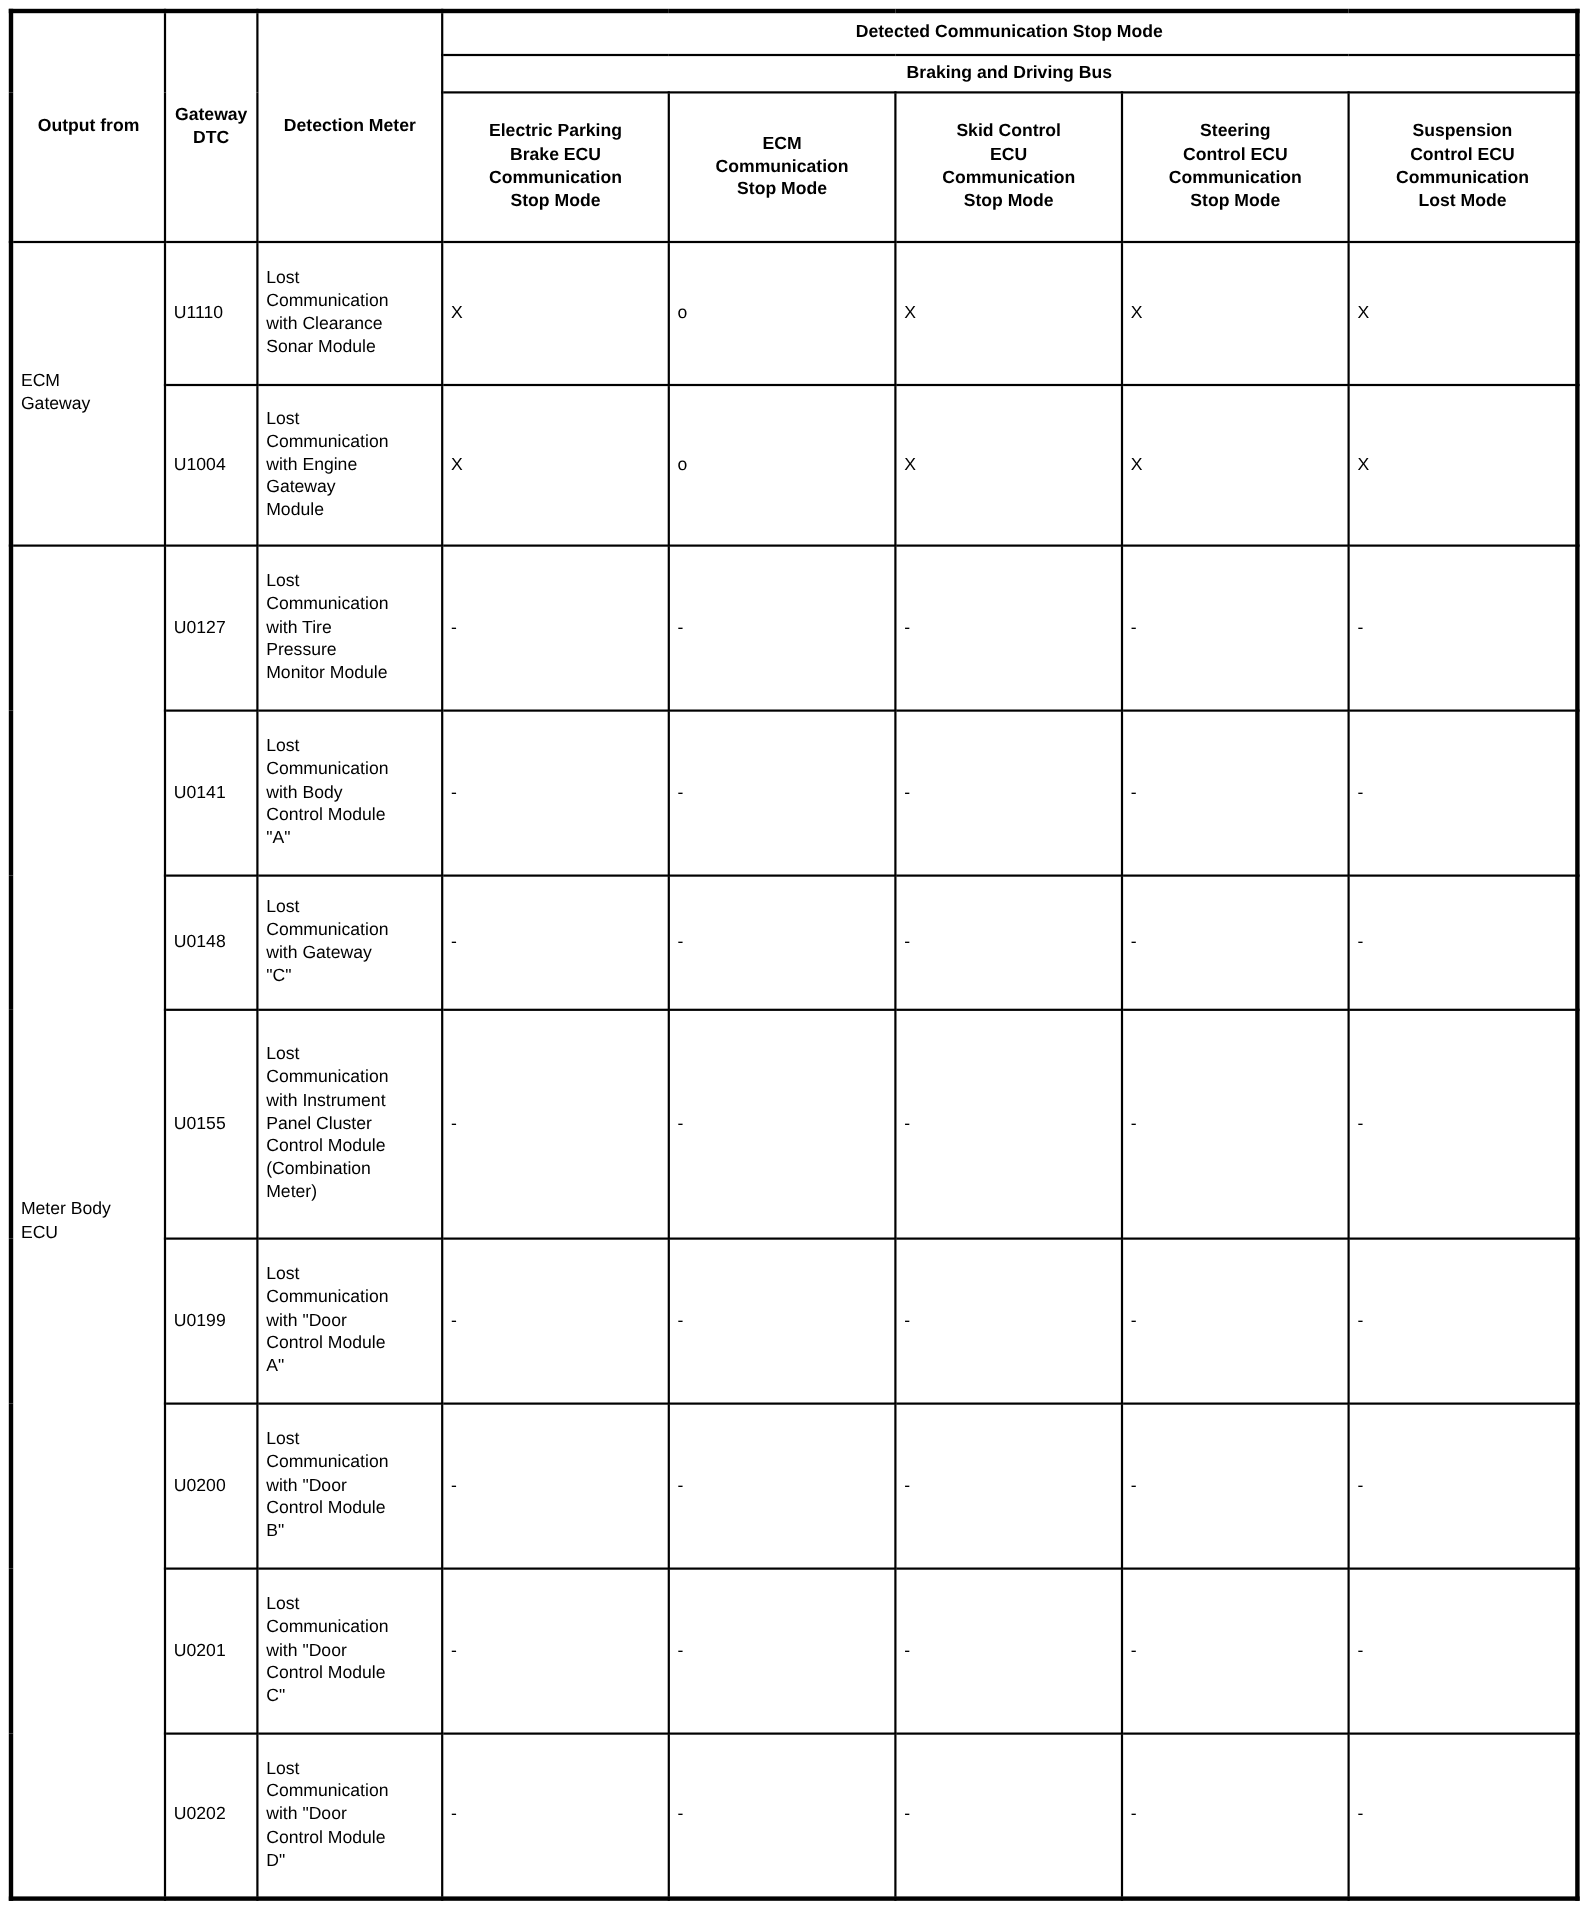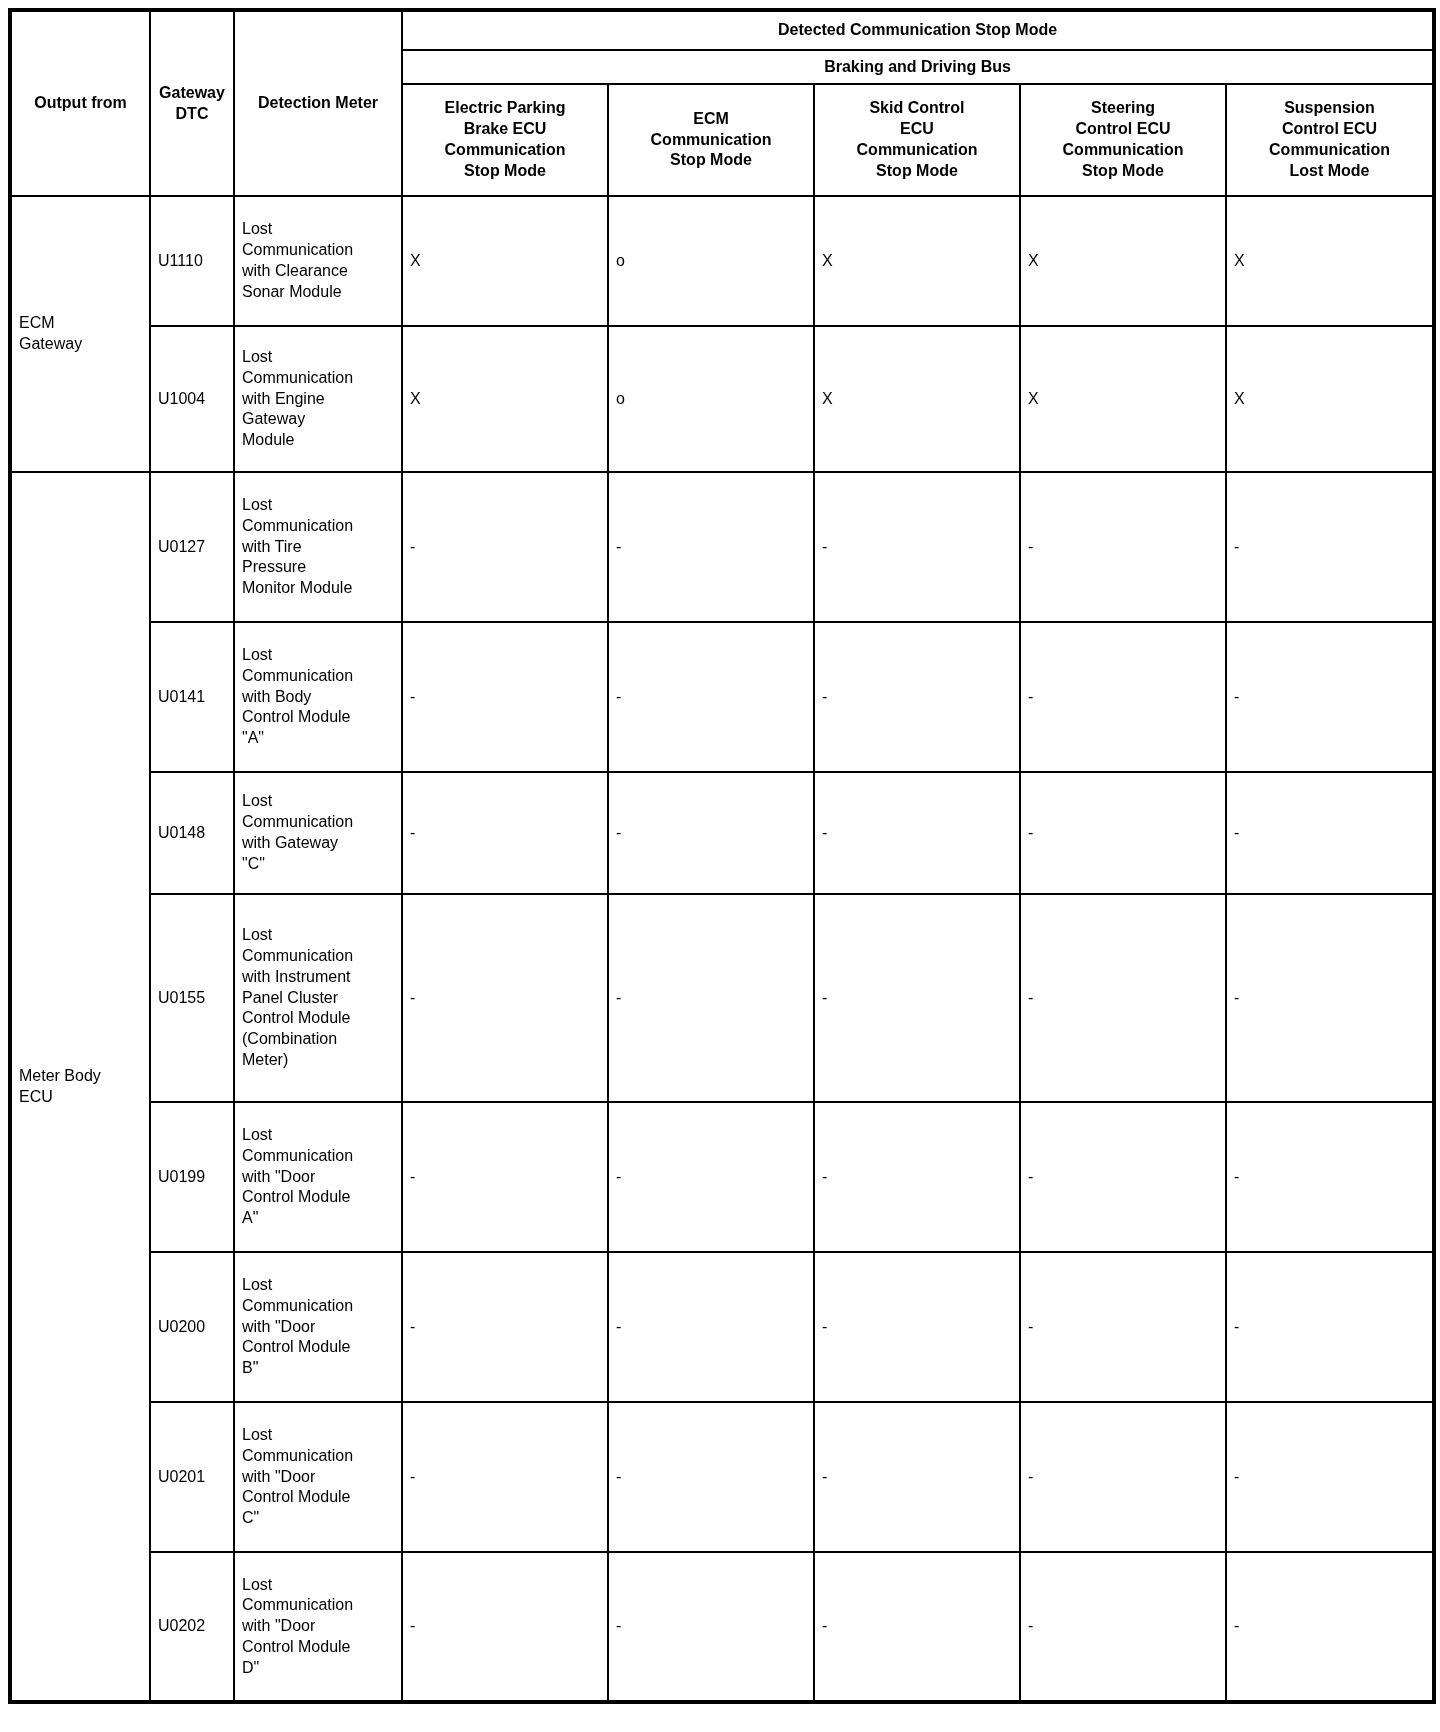--- a/index.html
+++ b/index.html
@@ -63,21 +63,21 @@
       <tr style="height:40px">
         <th rowspan="3">Output from</th>
         <th rowspan="3">Gateway
 DTC</th>
         <th rowspan="3">Detection Meter</th>
         <th colspan="5">Detected Communication Stop Mode</th>
       </tr>
       <tr style="height:34px">
         <th colspan="5">Braking and Driving Bus</th>
       </tr>
-      <tr style="height:112px">
+      <tr style="height:136px">
         <th>Electric Parking
 Brake ECU
 Communication
 Stop Mode</th>
         <th>ECM
 Communication
 Stop Mode</th>
         <th>Skid Control
 ECU
 Communication

